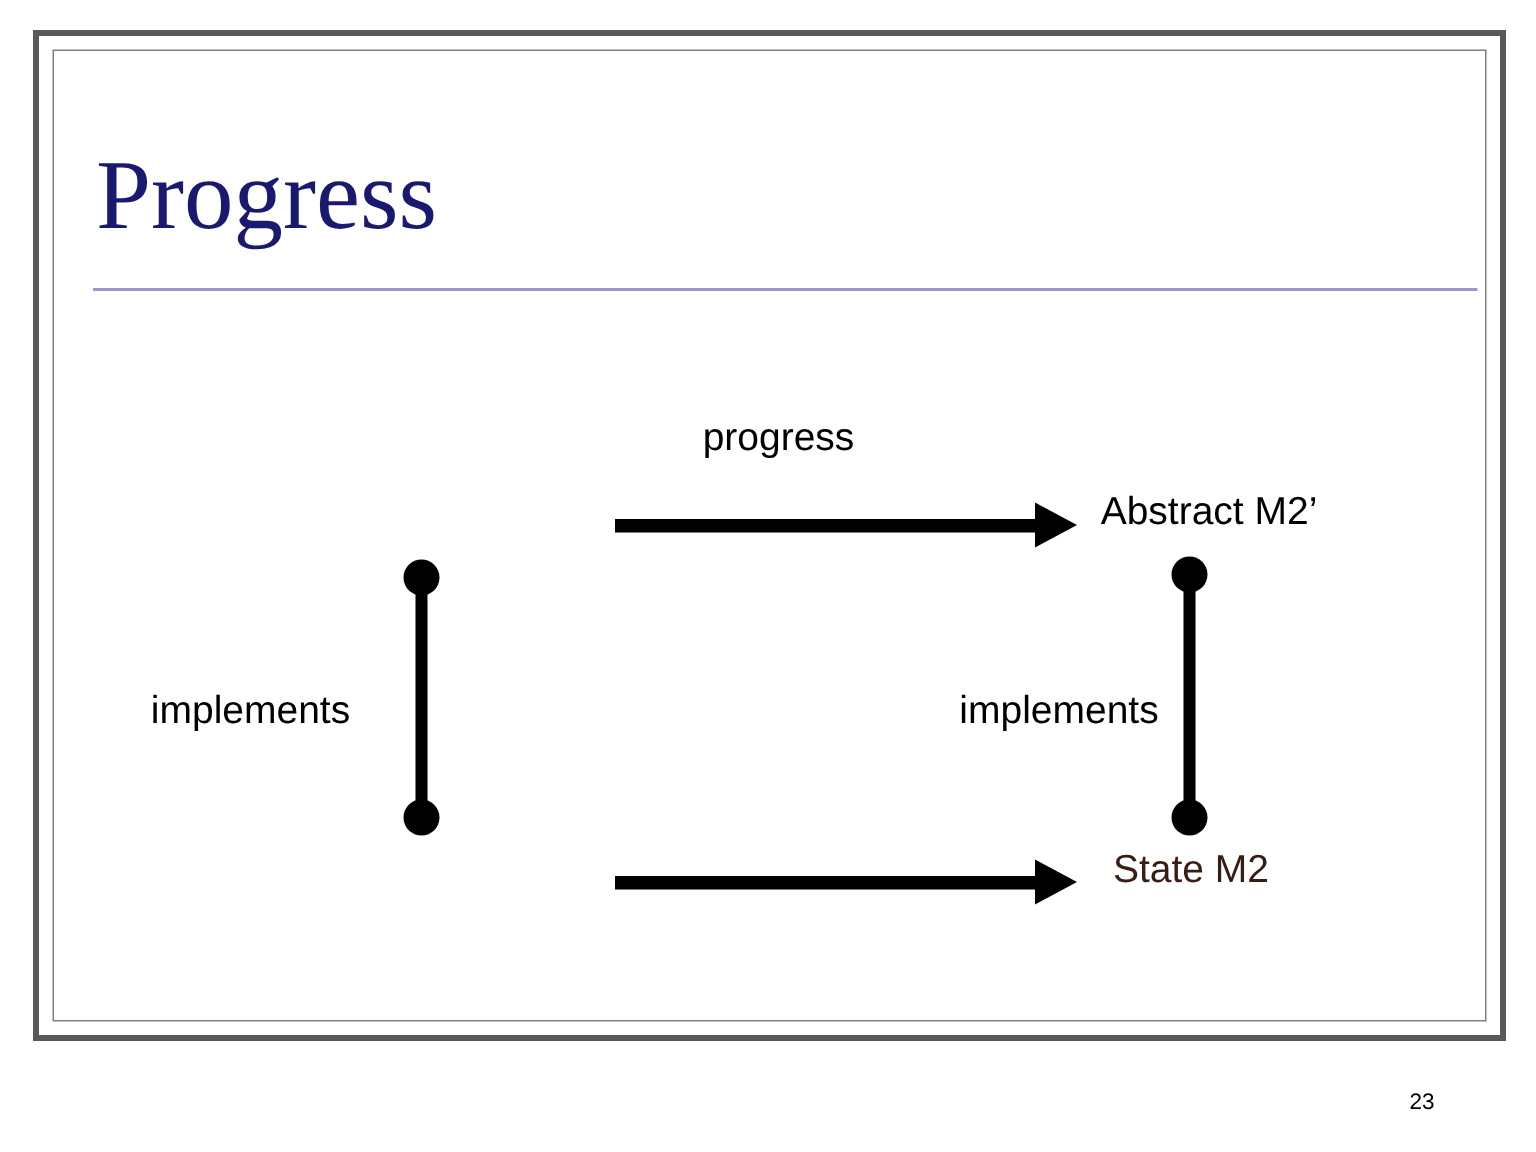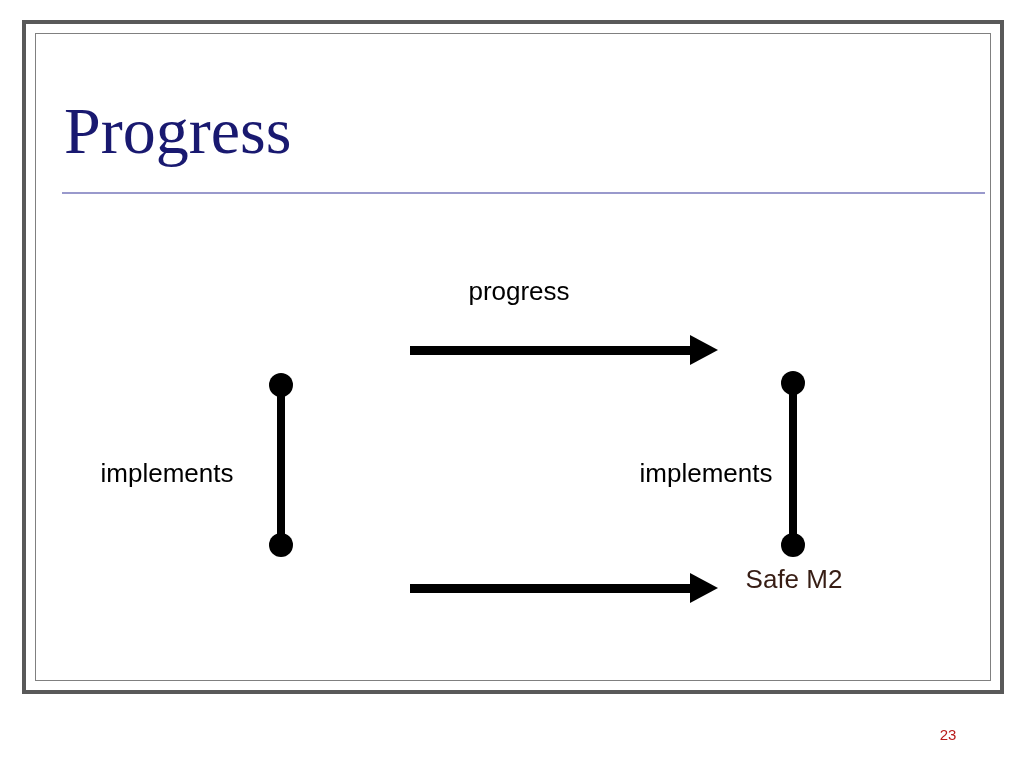--- a/index.html
+++ b/index.html
@@ -70,52 +70,53 @@
     position: absolute;
     width: 24px; height: 24px;
     border-radius: 50%;
     background: #000000;
   }
 
   
   .page-number {
     position: absolute; left: 948px; top: 726px;
     transform: translateX(-50%);
-    font-size: 15px; color: #b91c1c;
+    font-size: 15px; color: #000000;
   }
 </style>
 </head>
 <body>
 
 <div class="stage">
 
   <div class="frame-outer">
     <div class="frame-inner"></div>
   </div>
 
   <div class="slide-title">Progress</div>
   <div class="title-rule"></div>
 
   <div class="dlabel" style="left:519px; top:276px;">progress</div>
 
   <div class="arrow-shaft" style="left:410px; top:346px; width:281px;"></div>
   <div class="arrow-head" style="left:690px; top:335px;"></div>
 
+  <div class="dlabel" style="left:806px; top:325px;">Abstract M2’</div>
 
   <div class="dot" style="left:269px; top:373px;"></div>
   <div class="vline" style="left:277px; top:385px; height:160px;"></div>
   <div class="dot" style="left:269px; top:533px;"></div>
 
   <div class="dot" style="left:781px; top:371px;"></div>
   <div class="vline" style="left:789px; top:383px; height:160px;"></div>
   <div class="dot" style="left:781px; top:533px;"></div>
 
   <div class="dlabel" style="left:167px; top:458px;">implements</div>
   <div class="dlabel" style="left:706px; top:458px;">implements</div>
 
-  <div class="dlabel maroon" style="left:794px; top:564px;">Safe M2</div>
+  <div class="dlabel maroon" style="left:794px; top:564px;">State M2</div>
 
   <div class="arrow-shaft" style="left:410px; top:584px; width:281px;"></div>
   <div class="arrow-head" style="left:690px; top:573px;"></div>
 
   <div class="page-number">23</div>
 
 </div>
 
 </body></html>

